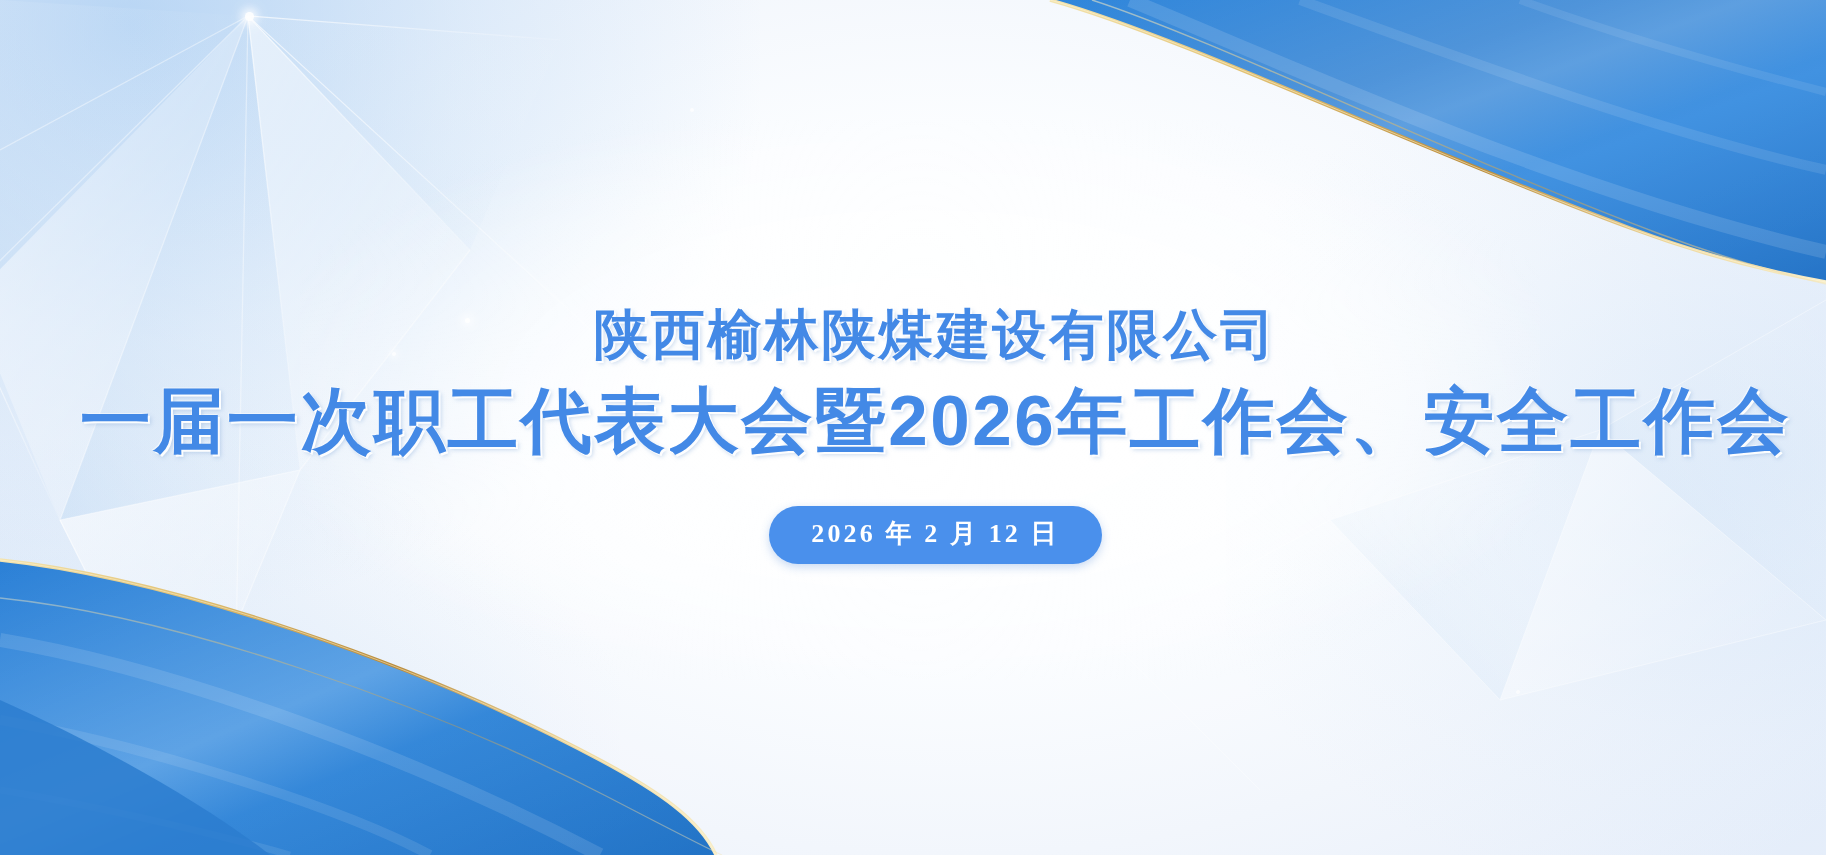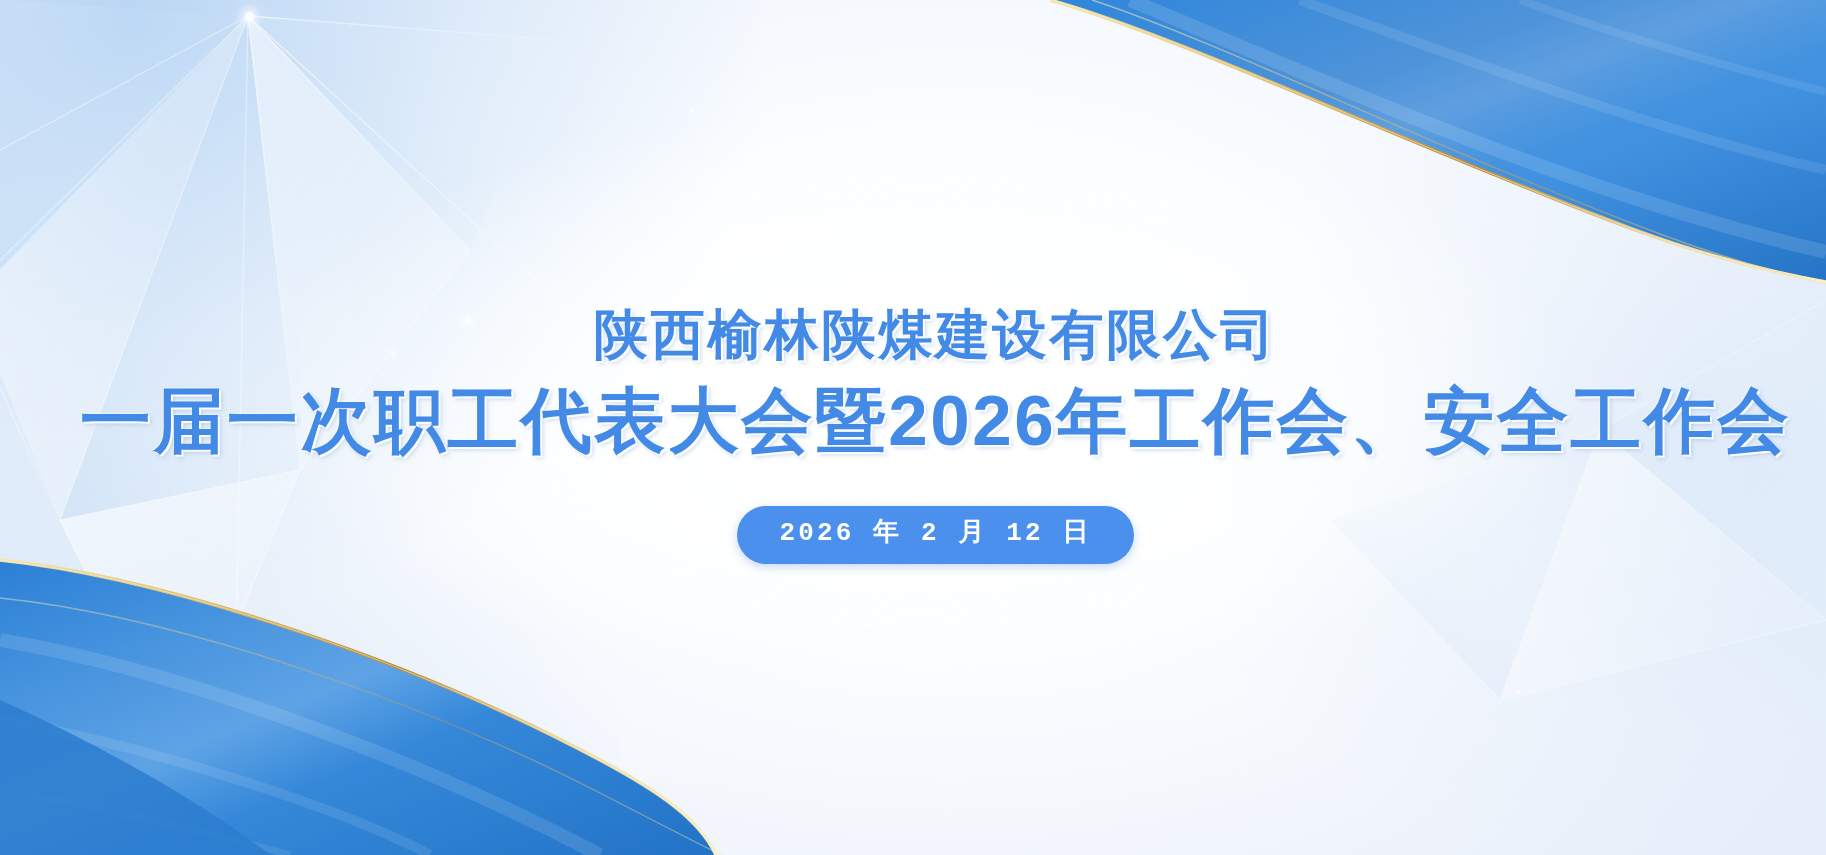--- a/index.html
+++ b/index.html
@@ -72,21 +72,21 @@
        3px 3px 4px rgba(120,160,210,.38),
       -1px -1px 0 rgba(255,255,255,.55);
   }
   .title-line-1{ font-size:54px; margin-bottom:14px; }
   .title-line-2{ font-size:71px; letter-spacing:.035em; }
 
   .date-badge{
     margin-top:44px;
     background:#4a90ec;
     color:#ffffff;
-    font-family:Liberation Mono, monospace;
+    font-family:Liberation Serif, serif;
     font-size:26px;
     font-weight:700;
     letter-spacing:.12em;
     padding:12px 42px 14px;
     border-radius:30px;
     box-shadow:0 3px 10px rgba(70,130,215,.30);
     white-space:nowrap;
     line-height:1.2;
   }
 

